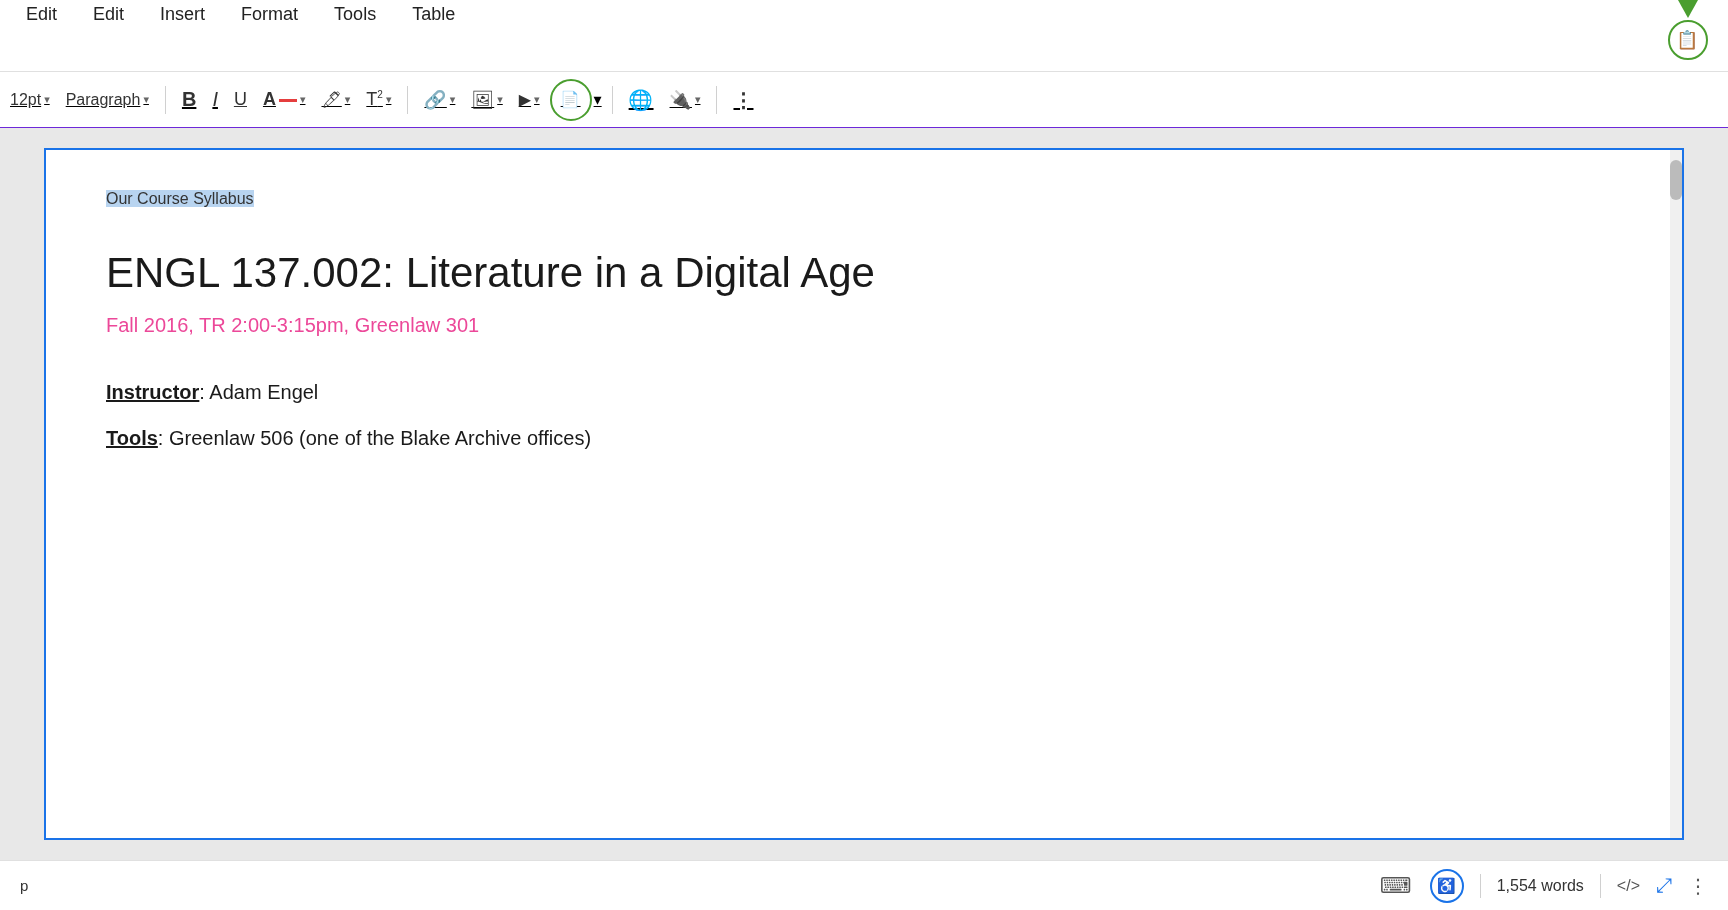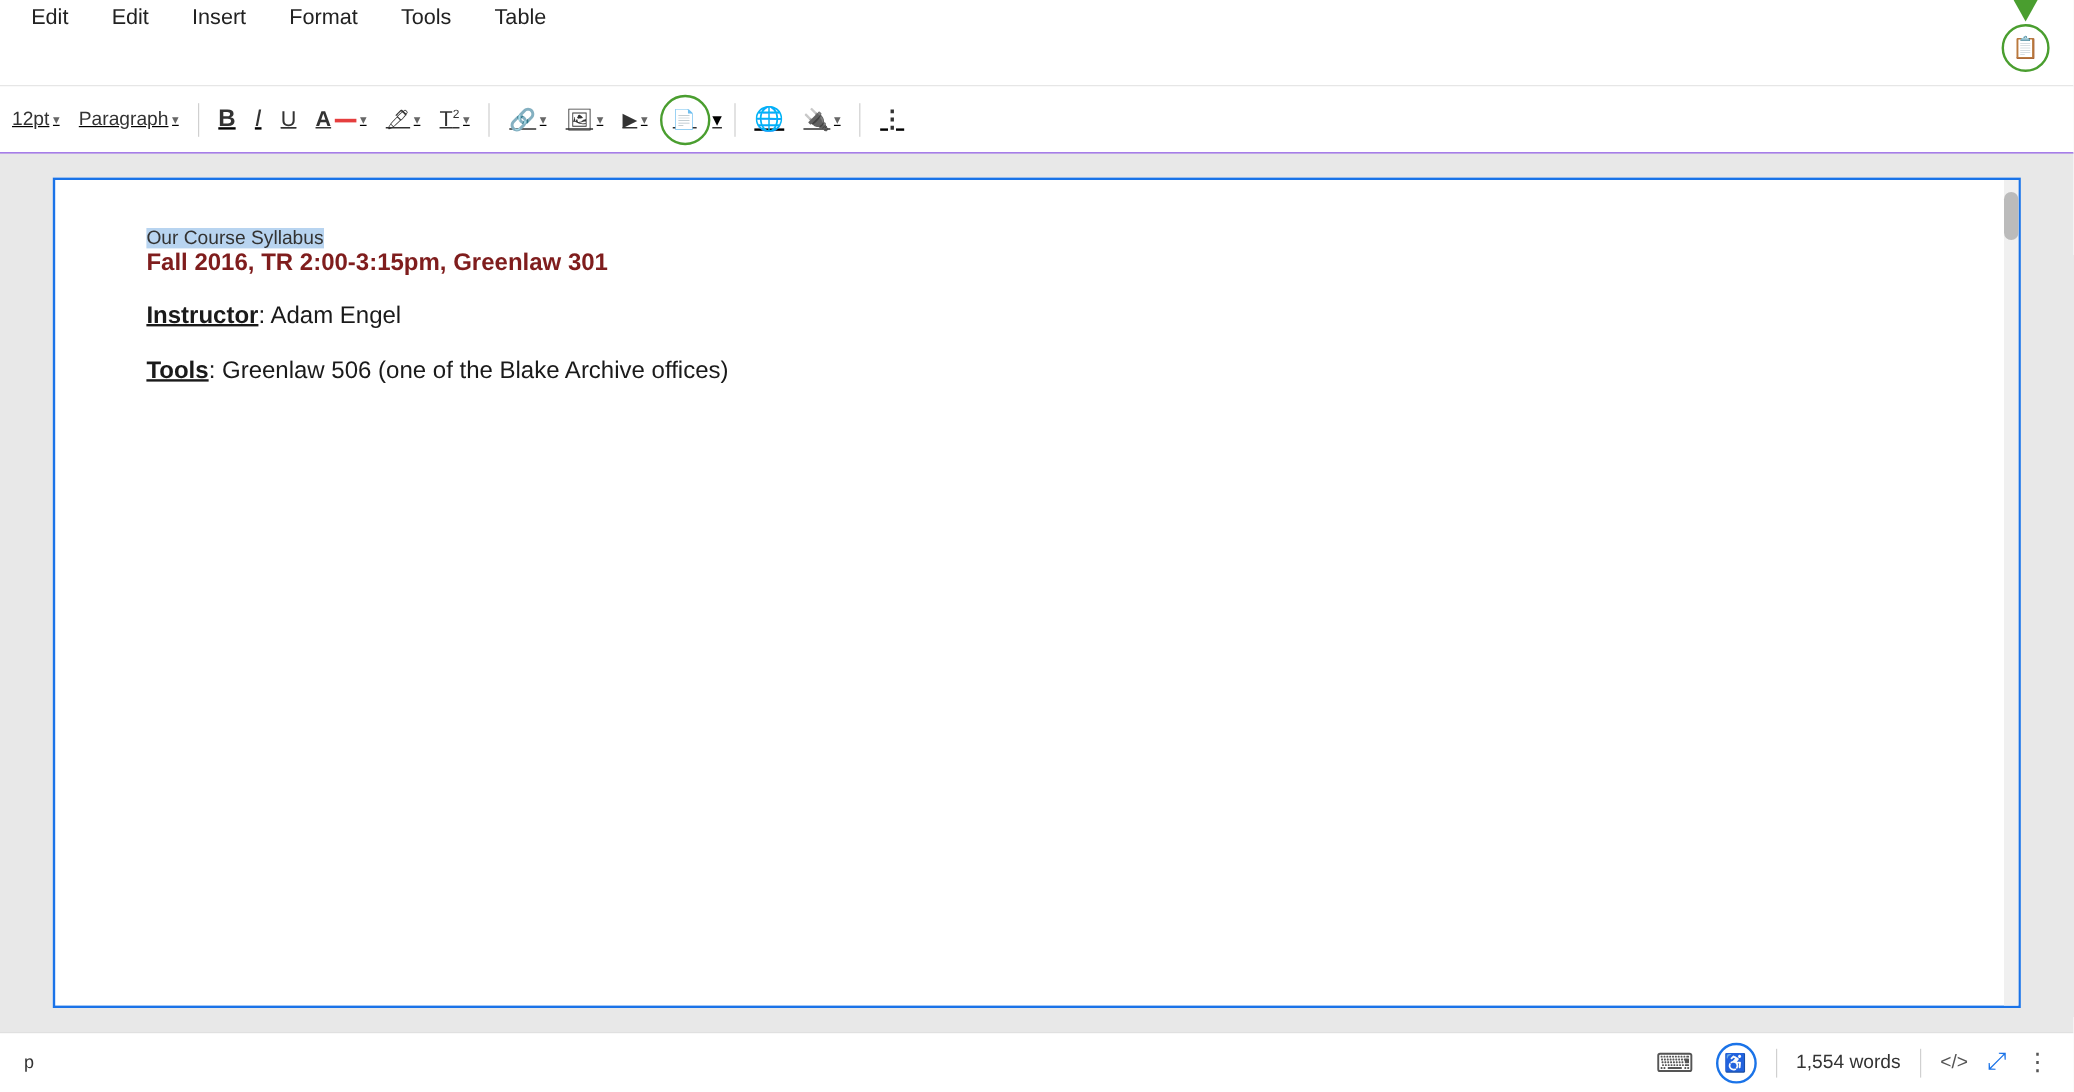--- a/index.html
+++ b/index.html
@@ -107,21 +107,21 @@
       overflow-y: auto;
       display: flex;
       justify-content: center;
     }
     .editor {
       background: #fff;
       border: 2px solid #1a73e8;
       width: 100%;
       max-width: 1640px;
       min-height: 620px;
-      padding: 40px 76px;
+      padding: 40px 60px;
       position: relative;
     }
 
     
     .editor-scrollbar {
       position: absolute;
       right: 0;
       top: 0;
       width: 12px;
       height: 100%;
@@ -147,23 +147,23 @@
     .doc-heading {
       font-size: 42px;
       font-weight: 400;
       color: #1a1a1a;
       margin-top: 40px;
       margin-bottom: 16px;
       line-height: 1.2;
     }
     .doc-subheading {
       font-size: 20px;
-      font-weight: 700;
-      color: #7f1d1d;
-      margin-bottom: 17px;
+      font-weight: 400;
+      color: #ec4899;
+      margin-bottom: 40px;
     }
     .doc-field {
       font-size: 20px;
       color: #1a1a1a;
       margin-bottom: 16px;
       line-height: 1.5;
     }
     .doc-field-label {
       font-weight: 700;
       text-decoration: underline;
@@ -348,20 +348,21 @@
   <div class="editor">
 
     <div class="editor-scrollbar">
       <div class="editor-scrollbar-thumb"></div>
     </div>
 
     <p>
       <span class="doc-title-selected">Our Course Syllabus</span>
     </p>
 
+    <h1 class="doc-heading">ENGL 137.002: Literature in a Digital Age</h1>
 
     <p class="doc-subheading">Fall 2016, TR 2:00-3:15pm, Greenlaw 301</p>
 
     <p class="doc-field">
       <span class="doc-field-label">Instructor</span>:
       <span>Adam Engel</span>
     </p>
 
 
     <p class="doc-field">

